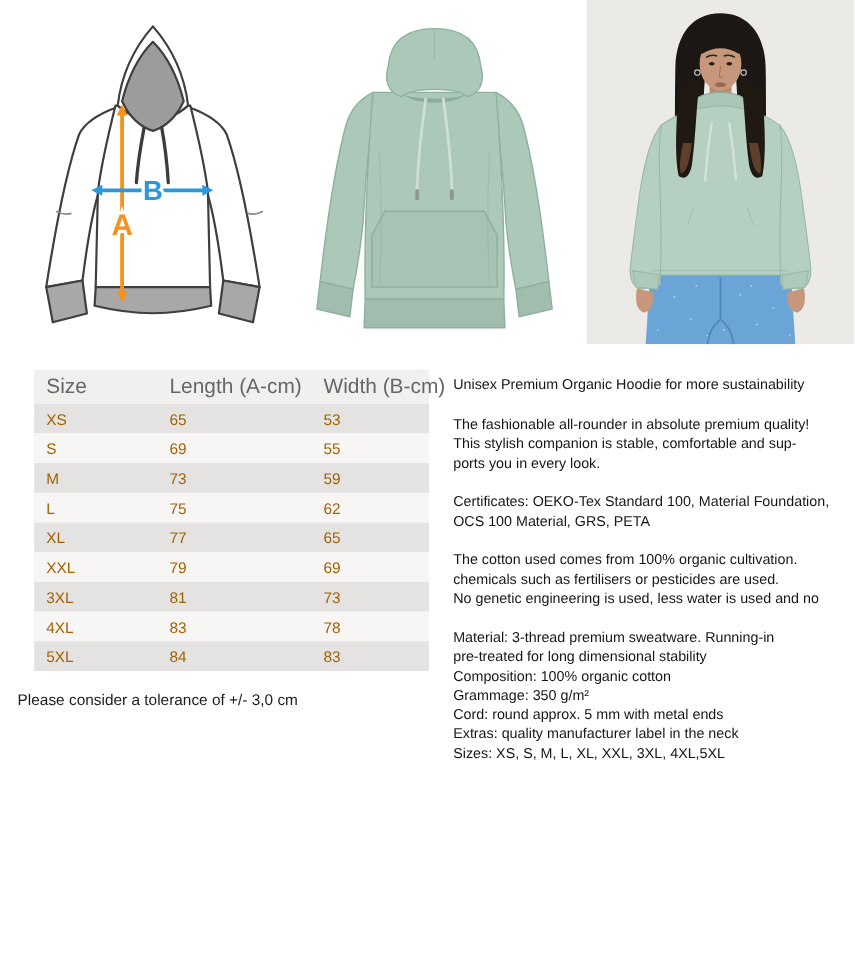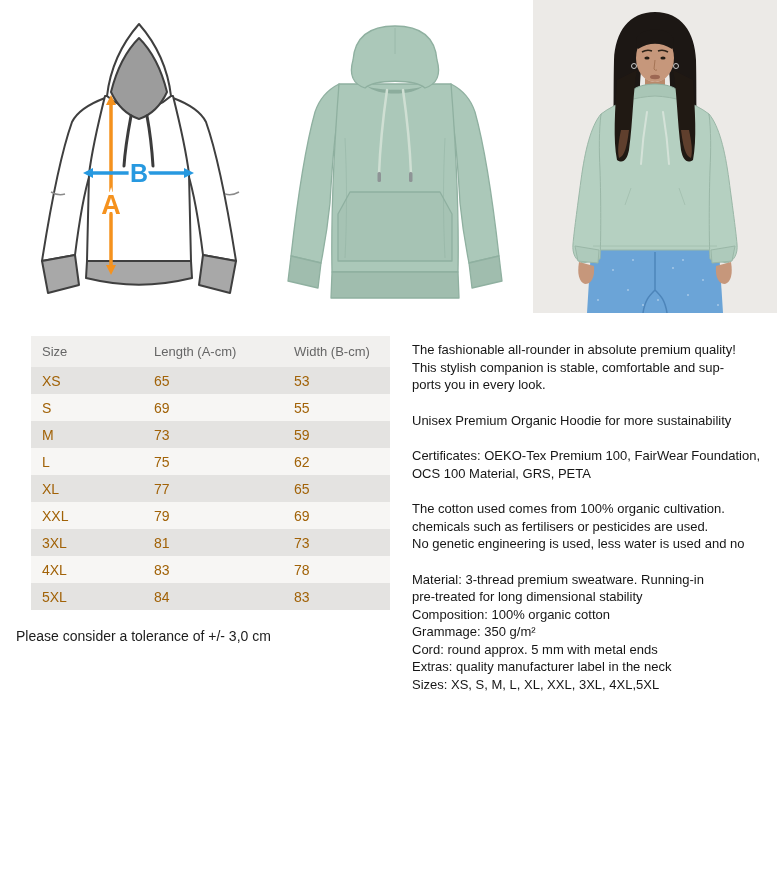--- a/index.html
+++ b/index.html
@@ -6,21 +6,21 @@
   .stage{position:relative;width:777px;height:873px;background:#ffffff;overflow:hidden;
          font-family:"Liberation Sans",sans-serif;color:#1a1a1a;}
   .img-abs{position:absolute;}
   svg text{font-family:"Liberation Sans",sans-serif;}
 
   
   .size-table{position:absolute;left:31px;top:336px;width:359px;}
   .trow{display:grid;grid-template-columns:112px 140px 107px;align-items:center;height:27px;}
   .trow.thead{height:31px;background:#f1f0ee;}
   .trow .tc{padding-left:11px;font-size:14px;color:#a16207;white-space:nowrap;}
-  .trow.thead .tc{font-size:13px;color:#666666;}
+  .trow.thead .tc{font-size:19px;color:#666666;}
   .r-dark{background:#e4e3e1;}
   .r-light{background:#f7f6f4;}
 
   .tolerance{position:absolute;left:16px;top:628px;font-size:14px;color:#1c1c1c;}
 
   
   .desc{position:absolute;left:412px;top:341px;width:362px;font-size:13px;line-height:17.5px;color:#161616;}
   .desc .para{margin:0 0 18px 0;}
   .desc .para:last-child{margin-bottom:12px;}
 
@@ -185,29 +185,29 @@
       <div class="tc">5XL</div>
       <div class="tc">84</div>
       <div class="tc">83</div>
     </div>
   </div>
 
   <div class="tolerance">Please consider a tolerance of +/- 3,0 cm</div>
 
   <div class="desc">
     <div class="para">
+      <div>Unisex Premium Organic Hoodie for more sustainability</div>
+    </div>
+    <div class="para">
       <div>The fashionable all-rounder in absolute premium quality!</div>
       <div>This stylish companion is stable, comfortable and sup-</div>
       <div>ports you in every look.</div>
     </div>
     <div class="para">
-      <div>Unisex Premium Organic Hoodie for more sustainability</div>
-    </div>
-    <div class="para">
-      <div>Certificates: OEKO-Tex Premium 100, FairWear Foundation,</div>
+      <div>Certificates: OEKO-Tex Standard 100, Material Foundation,</div>
       <div>OCS 100 Material, GRS, PETA</div>
     </div>
     <div class="para">
       <div>The cotton used comes from 100% organic cultivation.</div>
       <div>chemicals such as fertilisers or pesticides are used.</div>
       <div>No genetic engineering is used, less water is used and no</div>
     </div>
     <div class="para">
       <div>Material: 3-thread premium sweatware. Running-in</div>
       <div>pre-treated for long dimensional stability</div>

